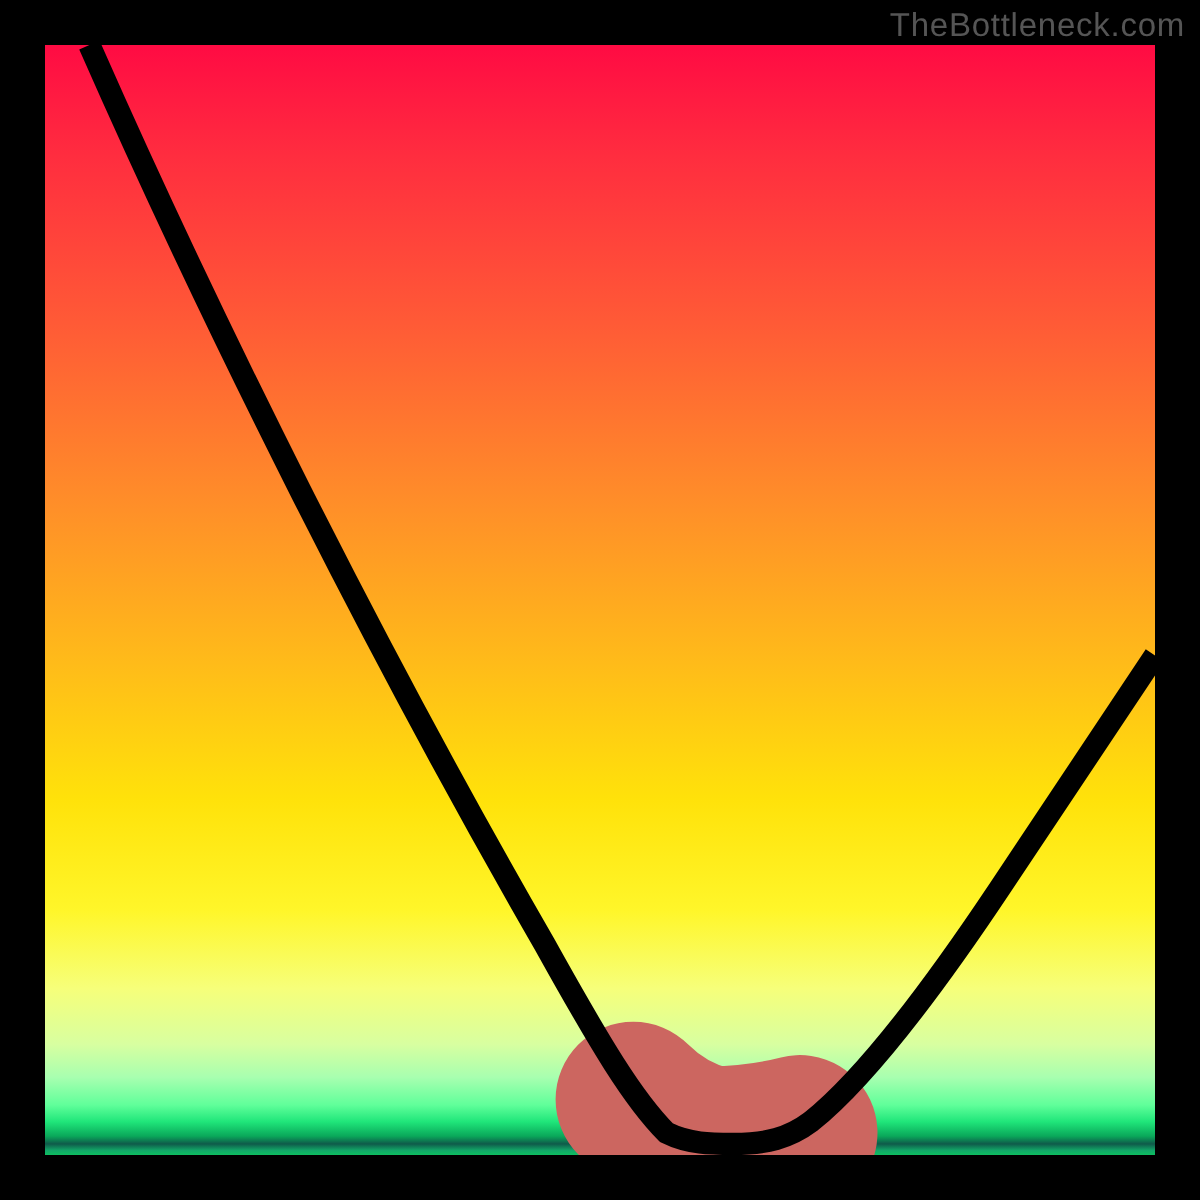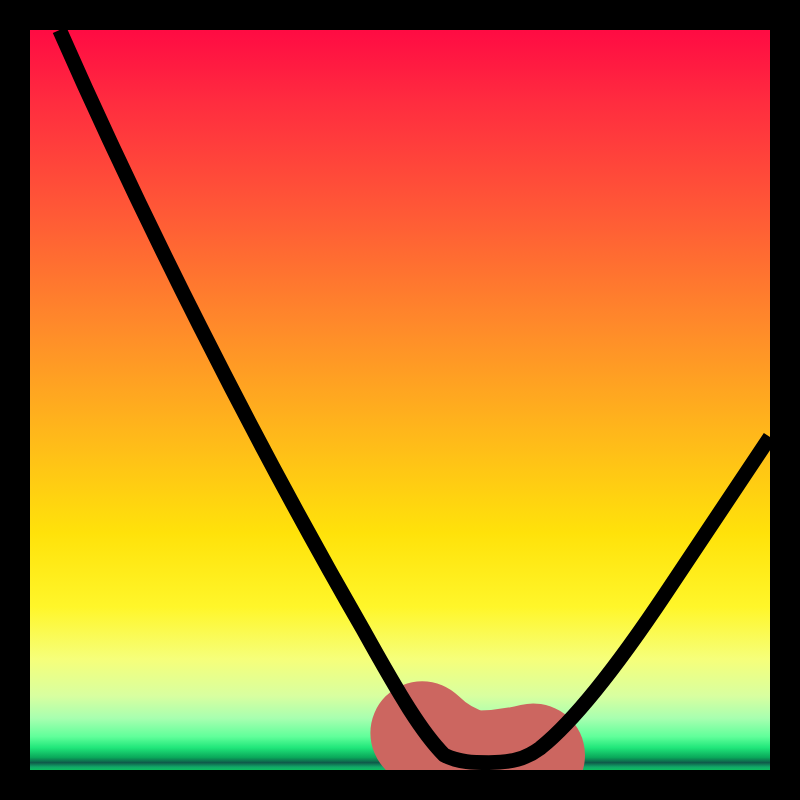--- a/index.html
+++ b/index.html
@@ -81,20 +81,21 @@
   }
   .curve-svg circle.highlight-dot {
     fill: #cc6660;
   }
 </style>
 </head>
 <body>
 
 <div class="frame">
 
+  <div class="watermark">TheBottleneck.com</div>
 
   <div class="plot-area">
     <div class="gradient"></div>
 
     <svg class="curve-svg" viewBox="0 0 100 100" preserveAspectRatio="none">
 
       <path class="highlight" d="M 53 95
                Q 56 98 60 99
                Q 64 99 68 98"></path>
       <circle class="highlight-dot" cx="53" cy="95" r="1.2"></circle>

